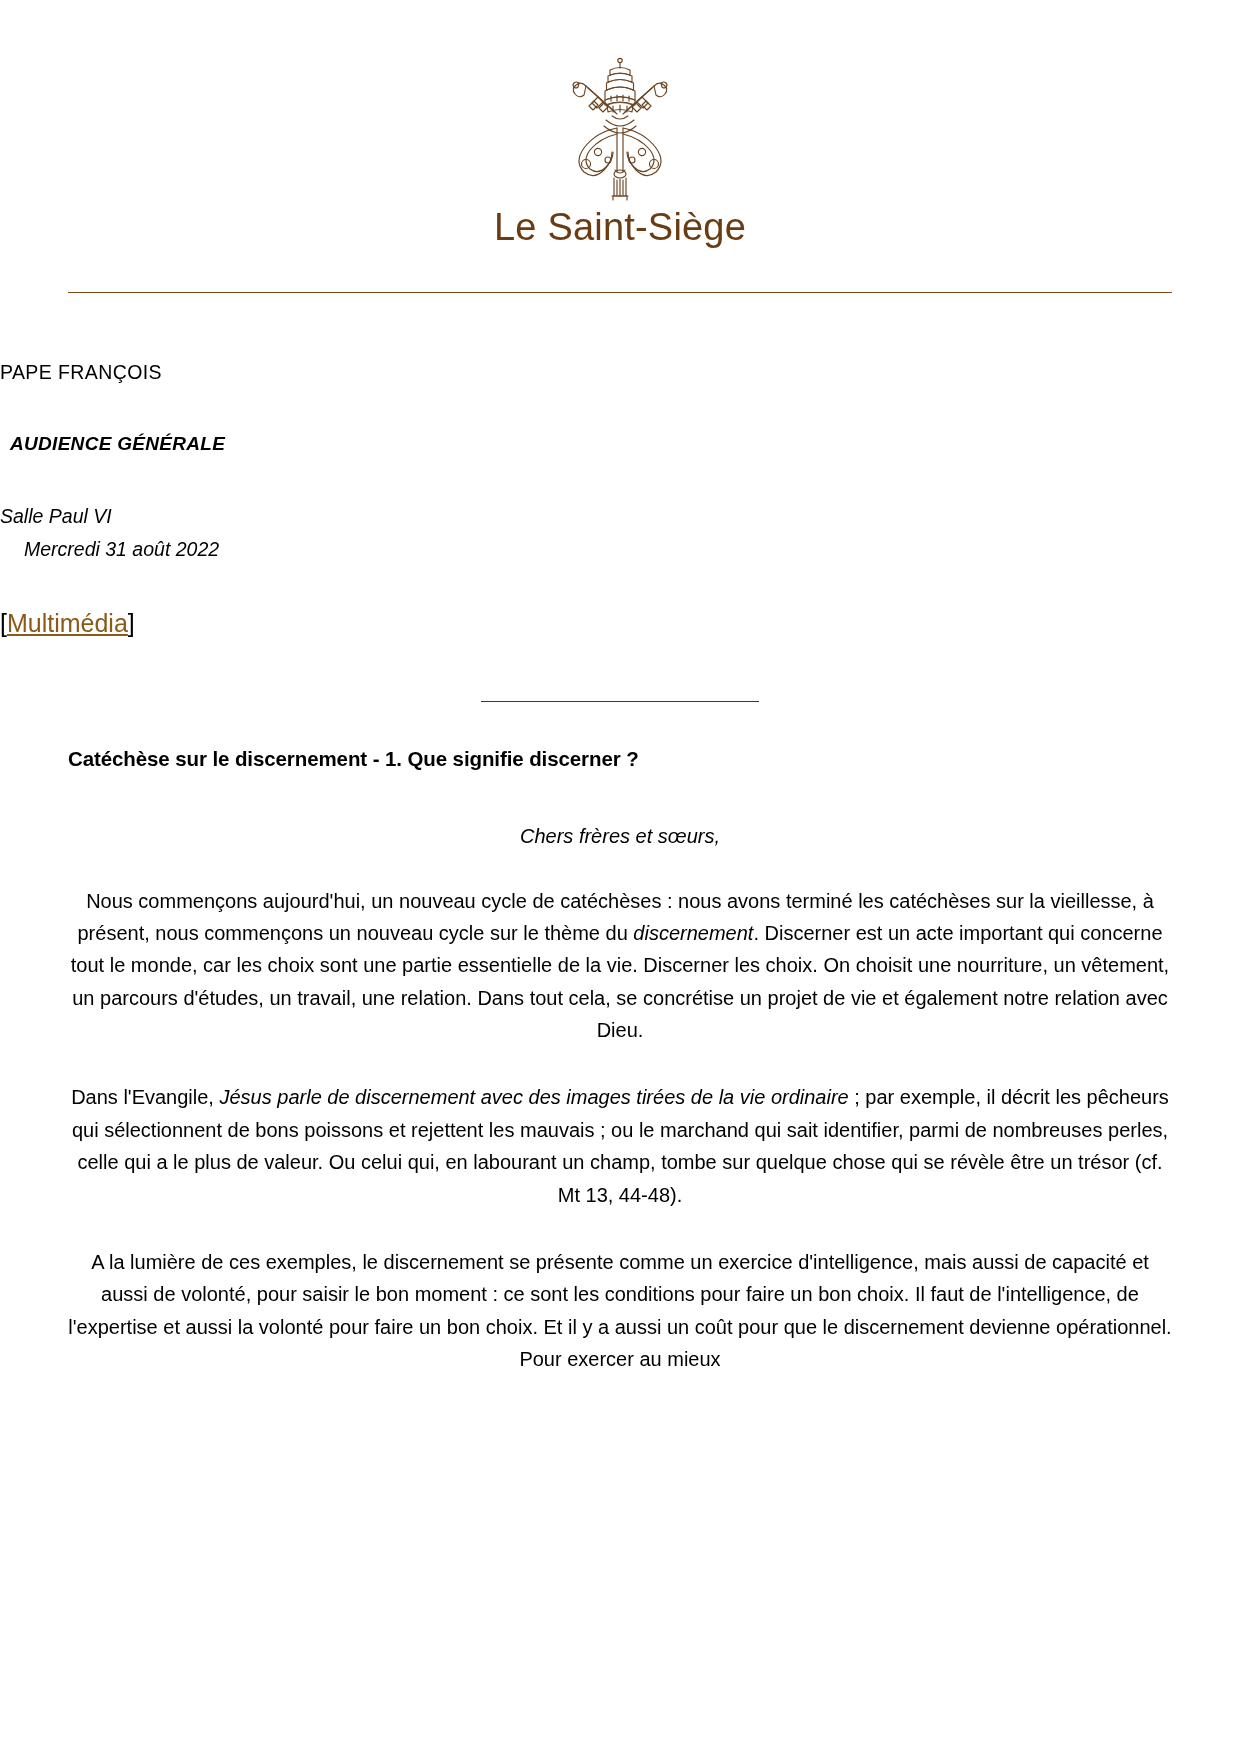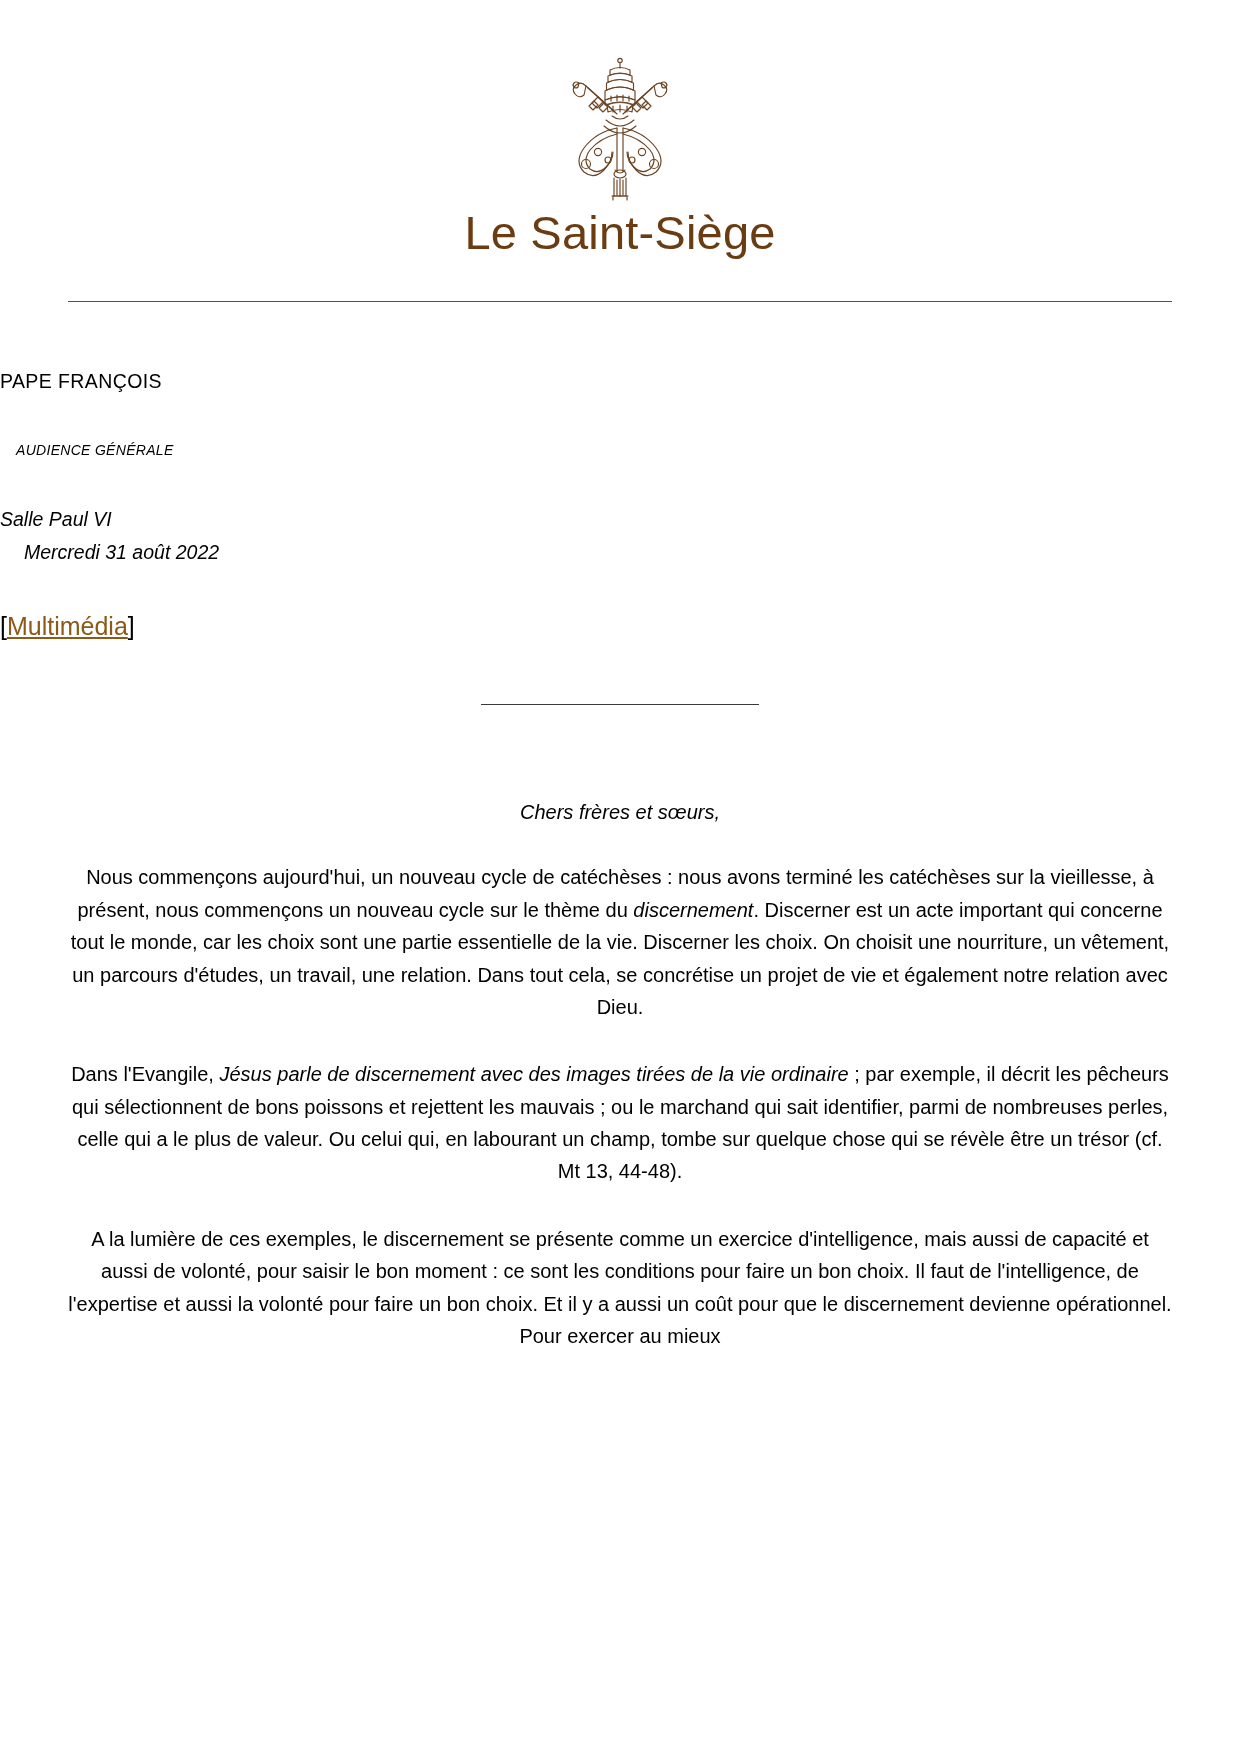--- a/index.html
+++ b/index.html
@@ -30,21 +30,21 @@
     padding-top: 56px;
   }
   .emblem {
     display: block;
     margin: 0 auto;
     width: 120px;
     height: 146px;
   }
   .site-title {
     font-family: "Liberation Sans", sans-serif;
-    font-size: 47px;
+    font-size: 38px;
     font-weight: 400;
     color: #6b3c11;
     letter-spacing: 0.2px;
     margin: 6px 0 0 0;
     line-height: 1.05;
   }
 
   .masthead-rule {
     border: 0;
     border-top: 1.6px solid #7a4a16;
@@ -55,25 +55,25 @@
   
   .doc-header {
     margin-top: 68px;
   }
   .doc-author {
     font-size: 19.5px;
     letter-spacing: 0.4px;
     margin: 0;
   }
   .doc-kind {
-    font-size: 14px;
-    font-weight: normal;
+    font-size: 19px;
+    font-weight: bold;
     font-style: italic;
     letter-spacing: 0.3px;
-    margin: 49px 0 0 16px;
+    margin: 49px 0 0 10px;
   }
   .doc-place {
     font-size: 19.5px;
     font-style: italic;
     margin: 50px 0 0 0;
   }
   .doc-date {
     font-size: 19.5px;
     font-style: italic;
     margin: 10px 0 0 0;
@@ -202,20 +202,21 @@
     <p class="doc-author">PAPE FRANÇOIS</p>
     <p class="doc-kind">AUDIENCE GÉNÉRALE</p>
     <p class="doc-place">Salle Paul VI</p>
     <p class="doc-date">Mercredi 31 août 2022</p>
     <p class="doc-media"><span>[</span><a href="#">Multimédia</a><span>]</span></p>
   </div>
 
   <hr class="short-rule">
 
   <div class="body">
+    <h2 class="section-heading">Catéchèse sur le discernement - 1. Que signifie discerner ?</h2>
     <p class="salutation">Chers frères et sœurs,</p>
     <div id="paragraph-container">
         <p class="para"><span>Nous commençons aujourd'hui, un nouveau cycle de catéchèses : nous avons terminé les catéchèses sur la vieillesse, à présent, nous commençons un nouveau cycle sur le thème du </span><em>discernement</em><span>. Discerner est un acte important qui concerne tout le monde, car les choix sont une partie essentielle de la vie. Discerner les choix. On choisit une nourriture, un vêtement, un parcours d'études, un travail, une relation. Dans tout cela, se concrétise un projet de vie et également notre relation avec Dieu.</span></p>
         <p class="para"><span>Dans l'Evangile, </span><em>Jésus parle de discernement avec des images tirées de la vie ordinaire</em><span> ; par exemple, il décrit les pêcheurs qui sélectionnent de bons poissons et rejettent les mauvais ; ou le marchand qui sait identifier, parmi de nombreuses perles, celle qui a le plus de valeur. Ou celui qui, en labourant un champ, tombe sur quelque chose qui se révèle être un trésor (cf. Mt 13, 44-48).</span></p>
         <p class="para"><span>A la lumière de ces exemples, le discernement se présente comme un exercice d'intelligence, mais aussi de capacité et aussi de volonté, pour saisir le bon moment : ce sont les conditions pour faire un bon choix. Il faut de l'intelligence, de l'expertise et aussi la volonté pour faire un bon choix. Et il y a aussi un coût pour que le discernement devienne opérationnel. Pour exercer au mieux</span></p>
       </div>
   </div>
 
 </div>
 

